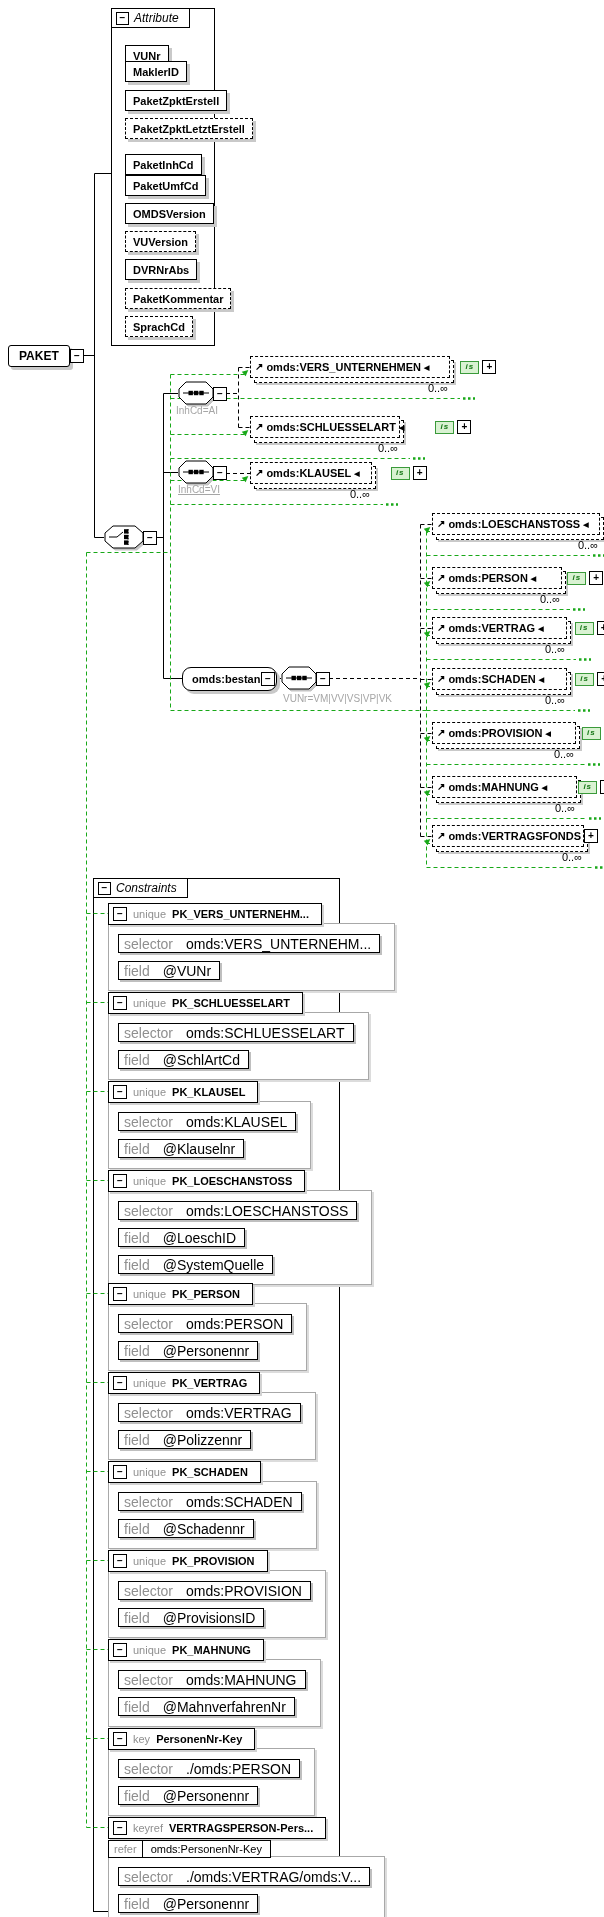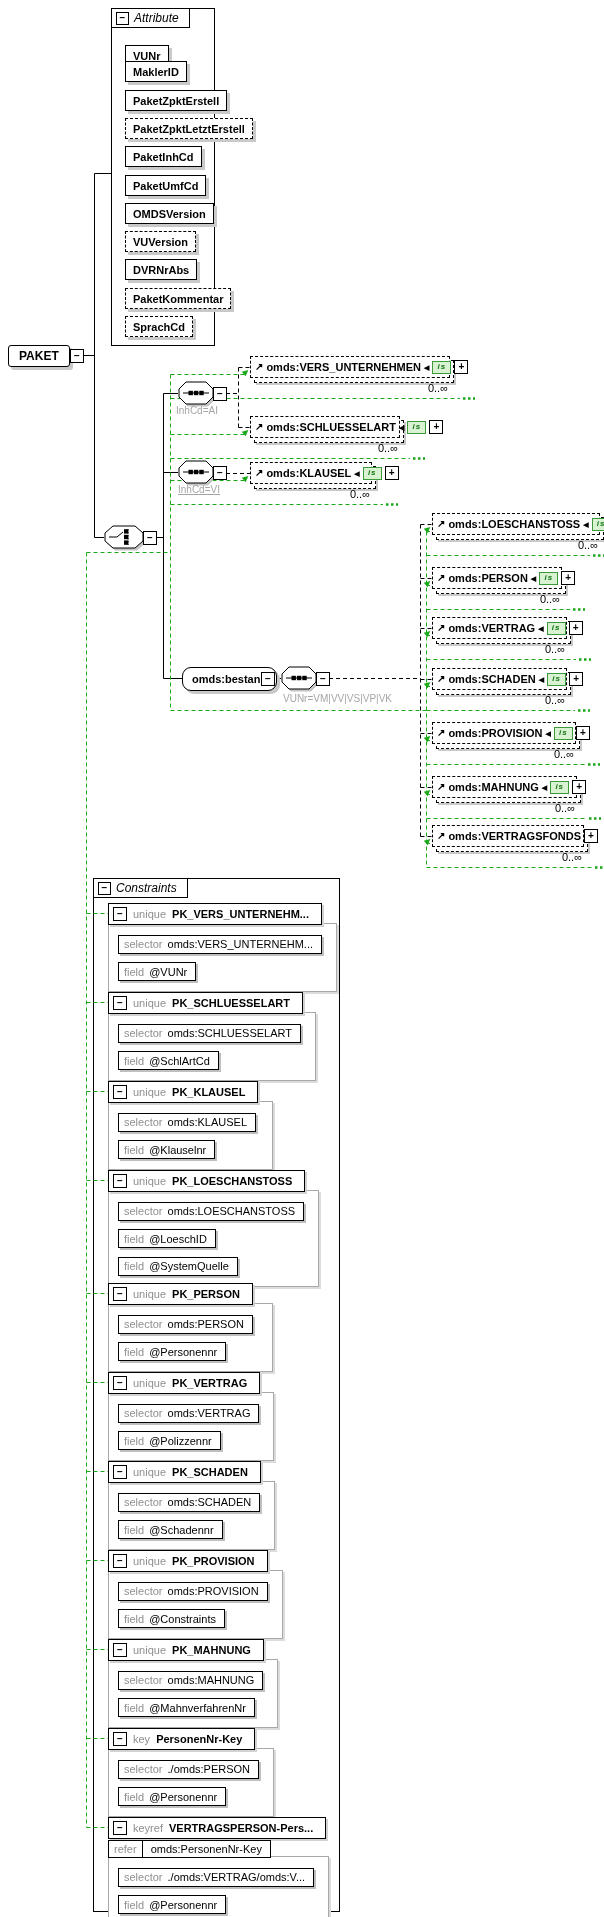--- a/index.html
+++ b/index.html
@@ -23,40 +23,40 @@
   .cond{position:absolute;font-size:10px;color:#a6a6a6;z-index:2;white-space:nowrap;}
   .child{position:absolute;z-index:2;}
   .child::after{content:"";position:absolute;left:4px;top:4px;width:calc(100% - 2px);height:21px;
                 border:1px dashed #000;background:#fff;box-shadow:2px 2px 0 #c9c9c9;z-index:0;}
   .cbox{position:relative;z-index:1;border:1px dashed #000;background:#fff;height:22px;display:flex;
         align-items:center;padding:0 5px 0 4px;gap:3px;font-weight:bold;font-size:11px;white-space:nowrap;box-sizing:border-box;}
   .refarrow{font-size:10px;font-weight:bold;line-height:1;}
   .prearrow{font-size:7px;line-height:1;}
   .isb{width:17px;height:11px;min-width:17px;background:#d9f2d2;border:1px solid #3a9a3a;color:#187818;
        font-size:8px;font-weight:bold;display:flex;align-items:center;justify-content:center;
-       letter-spacing:1px;font-style:italic;line-height:1;}
+       letter-spacing:1px;font-style:italic;line-height:1;margin-left:28px;}
   .plus{width:12px;height:12px;min-width:12px;border:1.5px solid #000;background:#fff;display:flex;
         align-items:center;justify-content:center;font-size:10px;font-weight:bold;line-height:1;}
   .mult{position:absolute;top:26px;right:2px;font-size:11px;z-index:1;color:#000;}
   .garrow{position:absolute;left:-7px;top:13px;width:0;height:0;border-left:6px solid #18a818;
           border-top:3px solid transparent;border-bottom:3px solid transparent;
           transform:rotate(-40deg);z-index:1;}
   .centry{position:absolute;left:108px;z-index:2;}
   .ctab{display:inline-flex;align-items:center;gap:6px;border:1px solid #000;background:#fff;height:20px;
         padding:0 12px 0 4px;font-size:11px;position:relative;z-index:2;box-shadow:2px 2px 0 #d2d2d2;white-space:nowrap;}
   .ckind{color:#8f8f8f;}
   .cnm{font-weight:bold;}
   .crefer{display:inline-flex;align-items:center;border:1px solid #000;background:#fff;height:16px;
           font-size:11px;position:relative;z-index:2;margin-top:-1px;white-space:nowrap;}
   .crefer .lab{color:#8f8f8f;padding:0 5px;border-right:1px solid #000;height:100%;display:flex;align-items:center;}
   .crefer .val{padding:0 8px;}
   .cbody{position:relative;border:1px solid #a8a8a8;background:#fff;margin-top:-2px;
          padding:10px 14px 2px 9px;display:inline-block;min-width:140px;box-shadow:2px 2px 0 #dcdcdc;z-index:1;}
-  .crow{display:inline-flex;align-items:center;gap:5px;border:1px solid #000;background:#fff;height:17px;
-        padding:0 8px 0 5px;font-size:11px;box-shadow:2px 2px 0 #bfbfbf;white-space:nowrap;}
+  .crow{display:inline-flex;align-items:center;gap:13px;border:1px solid #000;background:#fff;height:17px;
+        padding:0 8px 0 5px;font-size:14px;box-shadow:2px 2px 0 #bfbfbf;white-space:nowrap;}
   .crowwrap{margin-bottom:8px;}
   .crlab{color:#8f8f8f;}
   .crval{font-weight:normal;}
 </style>
 </head>
 <body>
 
 <div id="canvas">
 
   <svg class="lines" id="connector-svg" width="604" height="1917">
@@ -143,21 +143,21 @@
       </div>
       <div class="box-solid" style="left: 125px; top: 61px;">
         <span>MaklerID</span>
       </div>
       <div class="box-solid" style="left: 125px; top: 90px;">
         <span>PaketZpktErstell</span>
       </div>
       <div class="box-solid attr-opt" style="left: 125px; top: 118px;">
         <span>PaketZpktLetztErstell</span>
       </div>
-      <div class="box-solid" style="left: 125px; top: 146px;">
+      <div class="box-solid" style="left: 125px; top: 154px;">
         <span>PaketInhCd</span>
       </div>
       <div class="box-solid" style="left: 125px; top: 175px;">
         <span>PaketUmfCd</span>
       </div>
       <div class="box-solid" style="left: 125px; top: 203px;">
         <span>OMDSVersion</span>
       </div>
       <div class="box-solid attr-opt" style="left: 125px; top: 231px;">
         <span>VUVersion</span>
@@ -265,21 +265,21 @@
             </div></div></div></div>
       <div class="centry" style="top: 1550px;"><div><div class="ctab">
             <span class="sqminus" style="width: 12px; height: 12px;">−</span>
             <span class="ckind">unique</span>
             <span class="cnm">PK_PROVISION</span>
           </div></div><div class="cbody"><div class="crowwrap"><div class="crow">
               <span class="crlab">selector</span>
               <span class="crval">omds:PROVISION</span>
             </div></div><div class="crowwrap"><div class="crow">
               <span class="crlab">field</span>
-              <span class="crval">@Constraints</span>
+              <span class="crval">@ProvisionsID</span>
             </div></div></div></div>
       <div class="centry" style="top: 1639px;"><div><div class="ctab">
             <span class="sqminus" style="width: 12px; height: 12px;">−</span>
             <span class="ckind">unique</span>
             <span class="cnm">PK_MAHNUNG</span>
           </div></div><div class="cbody"><div class="crowwrap"><div class="crow">
               <span class="crlab">selector</span>
               <span class="crval">omds:MAHNUNG</span>
             </div></div><div class="crowwrap"><div class="crow">
               <span class="crlab">field</span>

